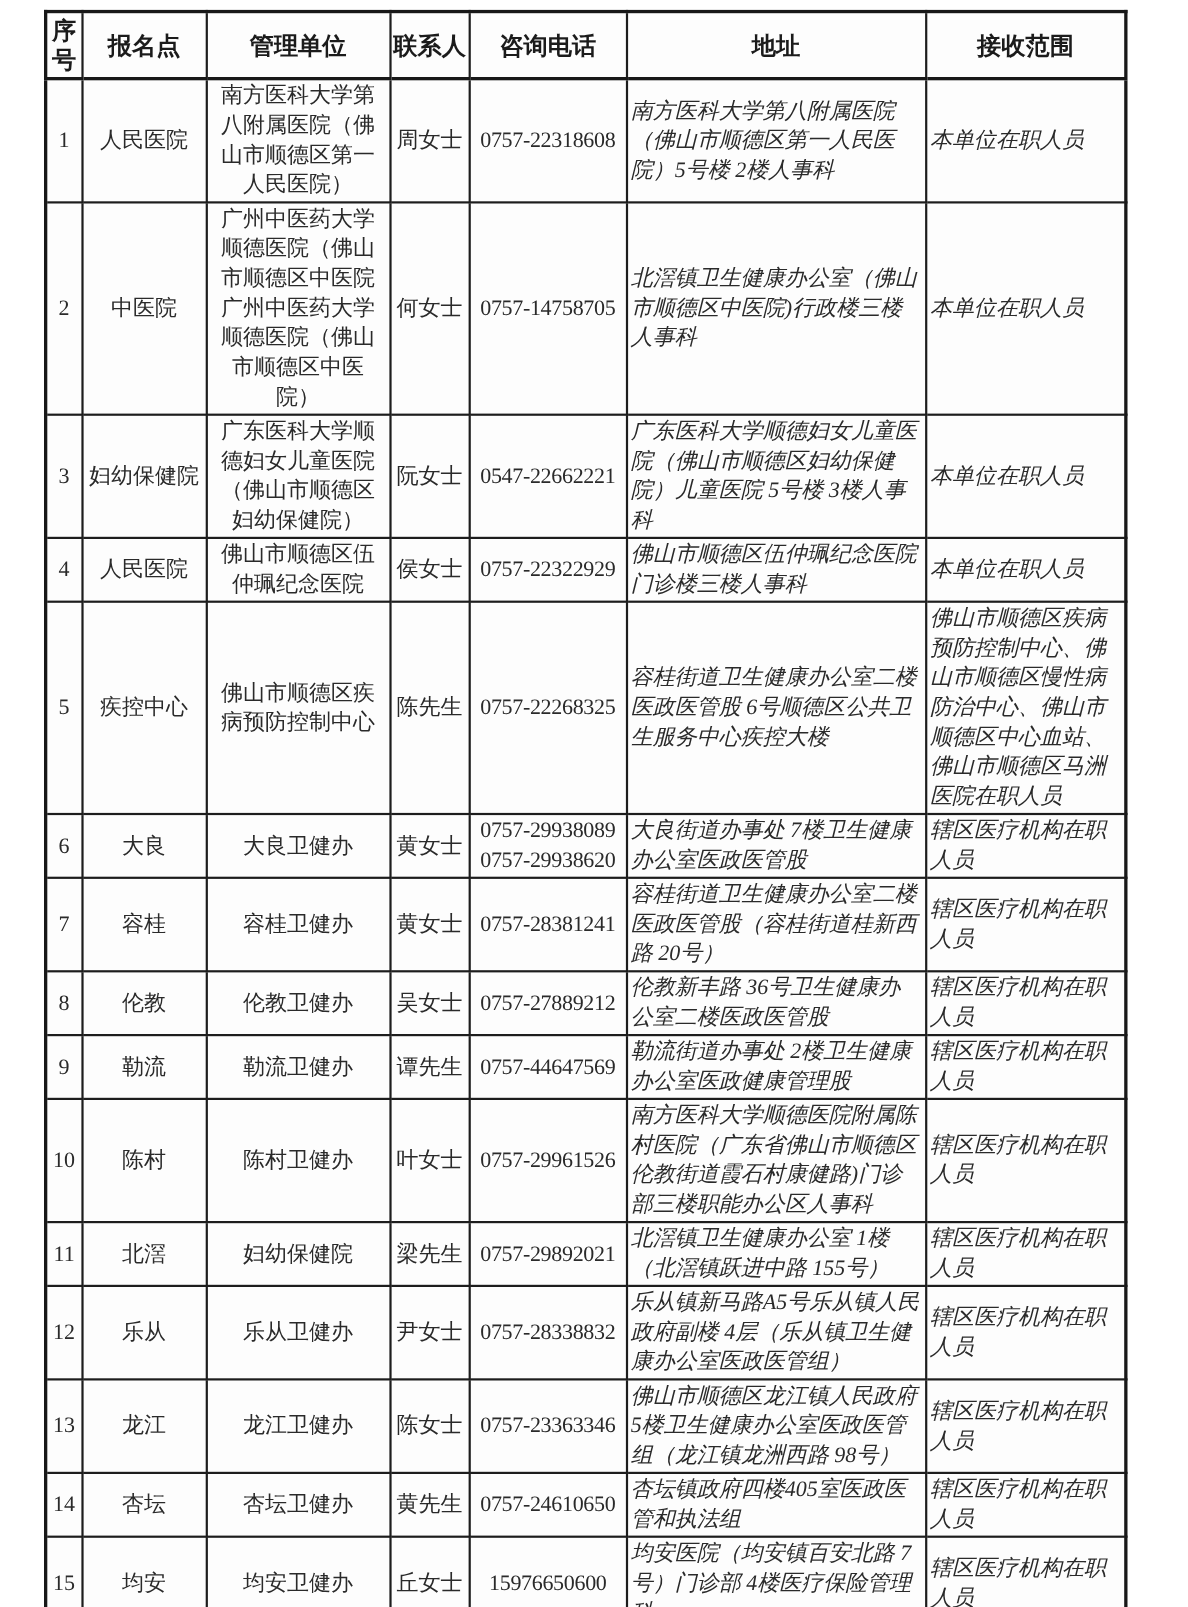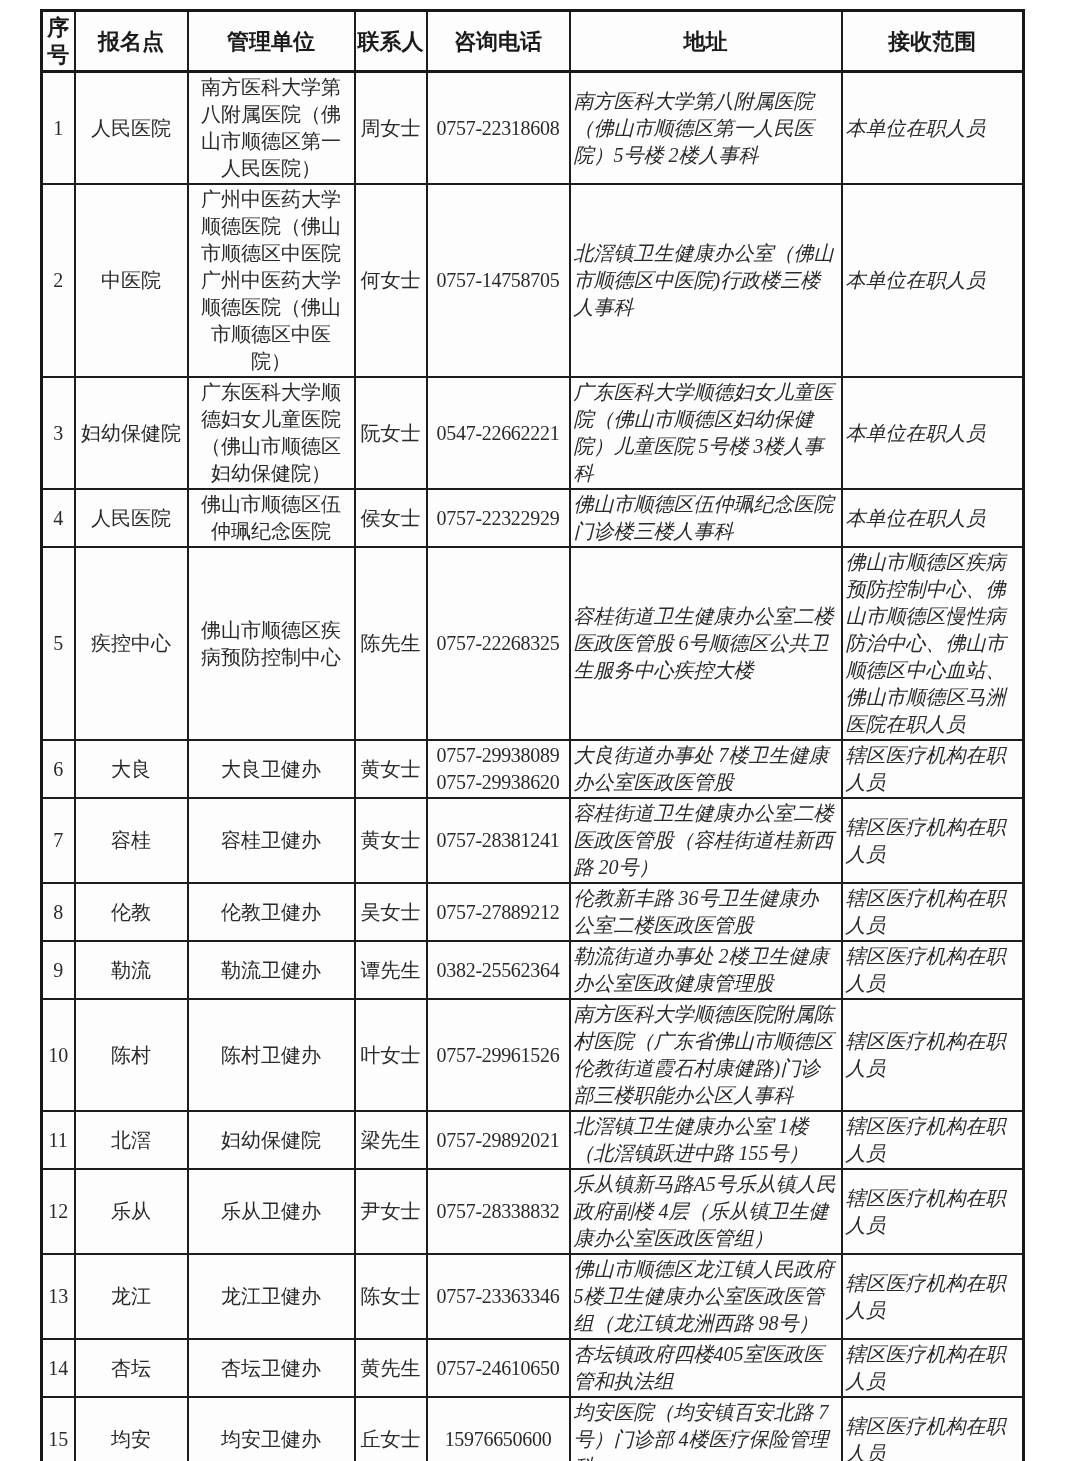--- a/index.html
+++ b/index.html
@@ -181,21 +181,21 @@
     <td class="cell-contact">吴女士</td>
     <td class="cell-phone">0757-27889212</td>
     <td class="cell-address">伦教新丰路 36号卫生健康办公室二楼医政医管股</td>
     <td class="cell-scope">辖区医疗机构在职人员</td>
   </tr>
         <tr>
     <td class="cell-index">9</td>
     <td class="cell-site">勒流</td>
     <td class="cell-unit">勒流卫健办</td>
     <td class="cell-contact">谭先生</td>
-    <td class="cell-phone">0382-25562364</td>
+    <td class="cell-phone">0757-44647569</td>
     <td class="cell-address">勒流街道办事处 2楼卫生健康办公室医政健康管理股</td>
     <td class="cell-scope">辖区医疗机构在职人员</td>
   </tr>
         <tr>
     <td class="cell-index">10</td>
     <td class="cell-site">陈村</td>
     <td class="cell-unit">陈村卫健办</td>
     <td class="cell-contact">叶女士</td>
     <td class="cell-phone">0757-29961526</td>
     <td class="cell-address">南方医科大学顺德医院附属陈村医院（广东省佛山市顺德区伦教街道霞石村康健路)门诊部三楼职能办公区人事科</td>

